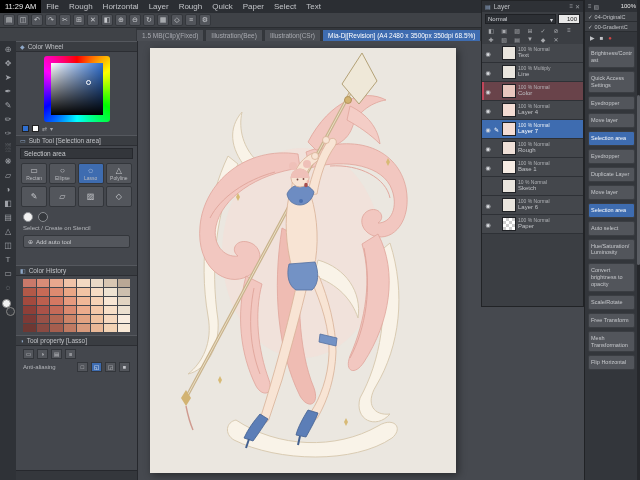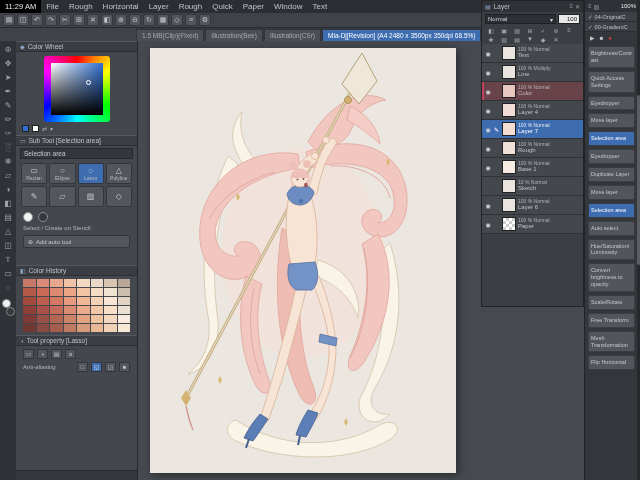--- a/index.html
+++ b/index.html
@@ -133,21 +133,21 @@
       <span class="menu-item">Horizontal</span>
 
       <span class="menu-item">Layer</span>
 
       <span class="menu-item">Rough</span>
 
       <span class="menu-item">Quick</span>
 
       <span class="menu-item">Paper</span>
 
-      <span class="menu-item">Window</span>
+      <span class="menu-item">Select</span>
 
       <span class="menu-item">Text</span>
 
   </div>
 
   <div class="toolbar">
 
       <span class="tb-icon">▤</span>
 
       <span class="tb-icon">◫</span>

